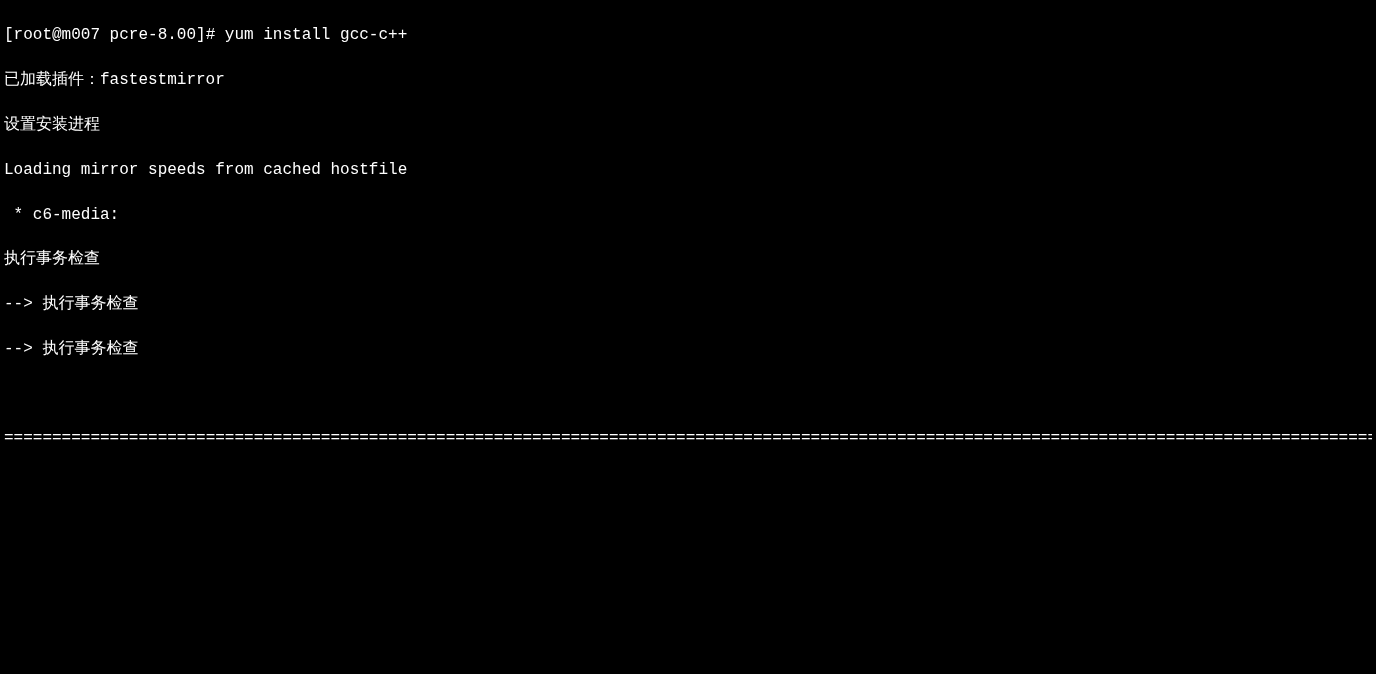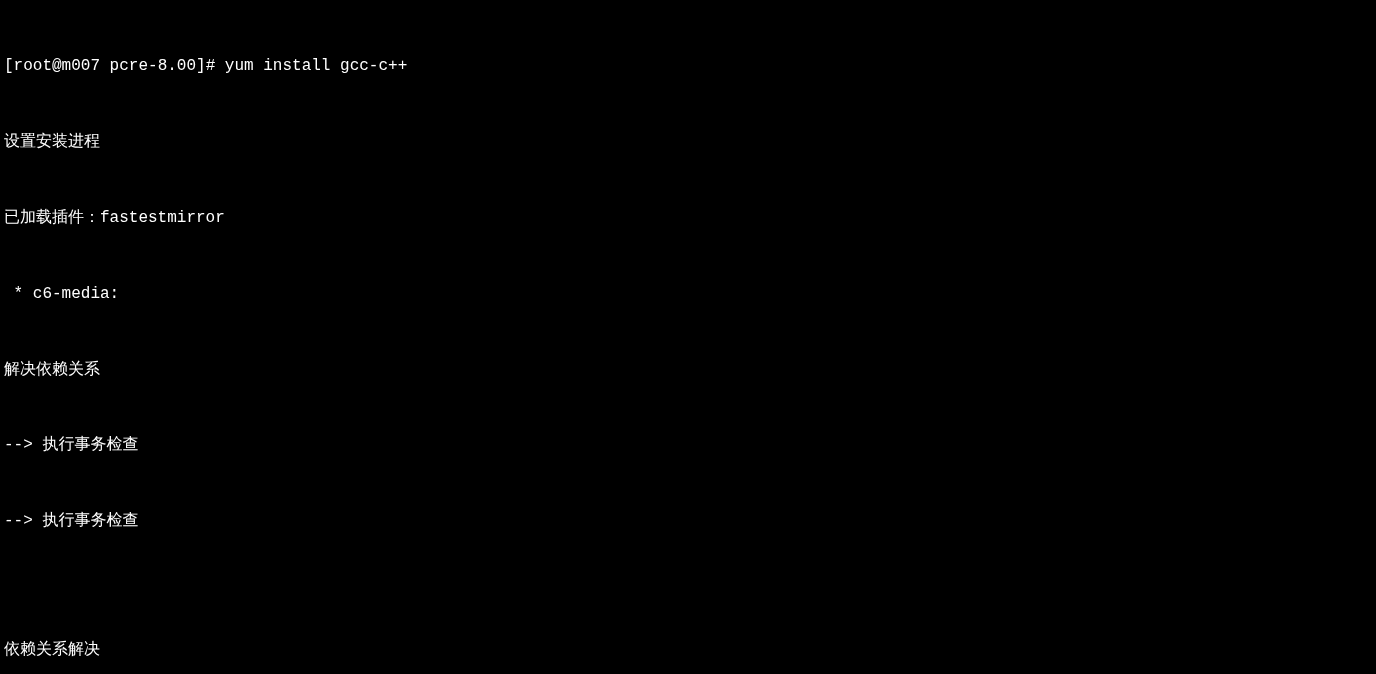--- a/index.html
+++ b/index.html
@@ -13,41 +13,40 @@
     width: 1376px;
     height: 674px;
     overflow: hidden;
   }
   .terminal {
     white-space: pre;
     padding: 2px 4px;
   }
   .line {
     display: block;
-    margin-top: 31px;
   }
   .divider {
     letter-spacing: 0;
     overflow: hidden;
     width: 100%;
   }
 </style>
 </head>
 <body>
 
 <div class="terminal">
 <span class="line"><span>[root@m007 pcre-8.00]# </span><span>yum install gcc-c++</span></span>
+<span class="line">已加载插件：fastestmirror</span>
 <span class="line">设置安装进程</span>
-<span class="line">已加载插件：fastestmirror</span>
+<span class="line">Loading mirror speeds from cached hostfile</span>
 <span class="line"> * c6-media:</span>
-<span class="line">解决依赖关系</span>
+<span class="line">执行事务检查</span>
 <span class="line">--&gt; 执行事务检查</span>
 <span class="line">--&gt; 执行事务检查</span>
 <span class="line"></span>
-<span class="line">依赖关系解决</span>
 <span class="line"></span>
 <span class="line divider">=====================================================================================================================================================</span>
 
 
 
 
 
 
 
 

